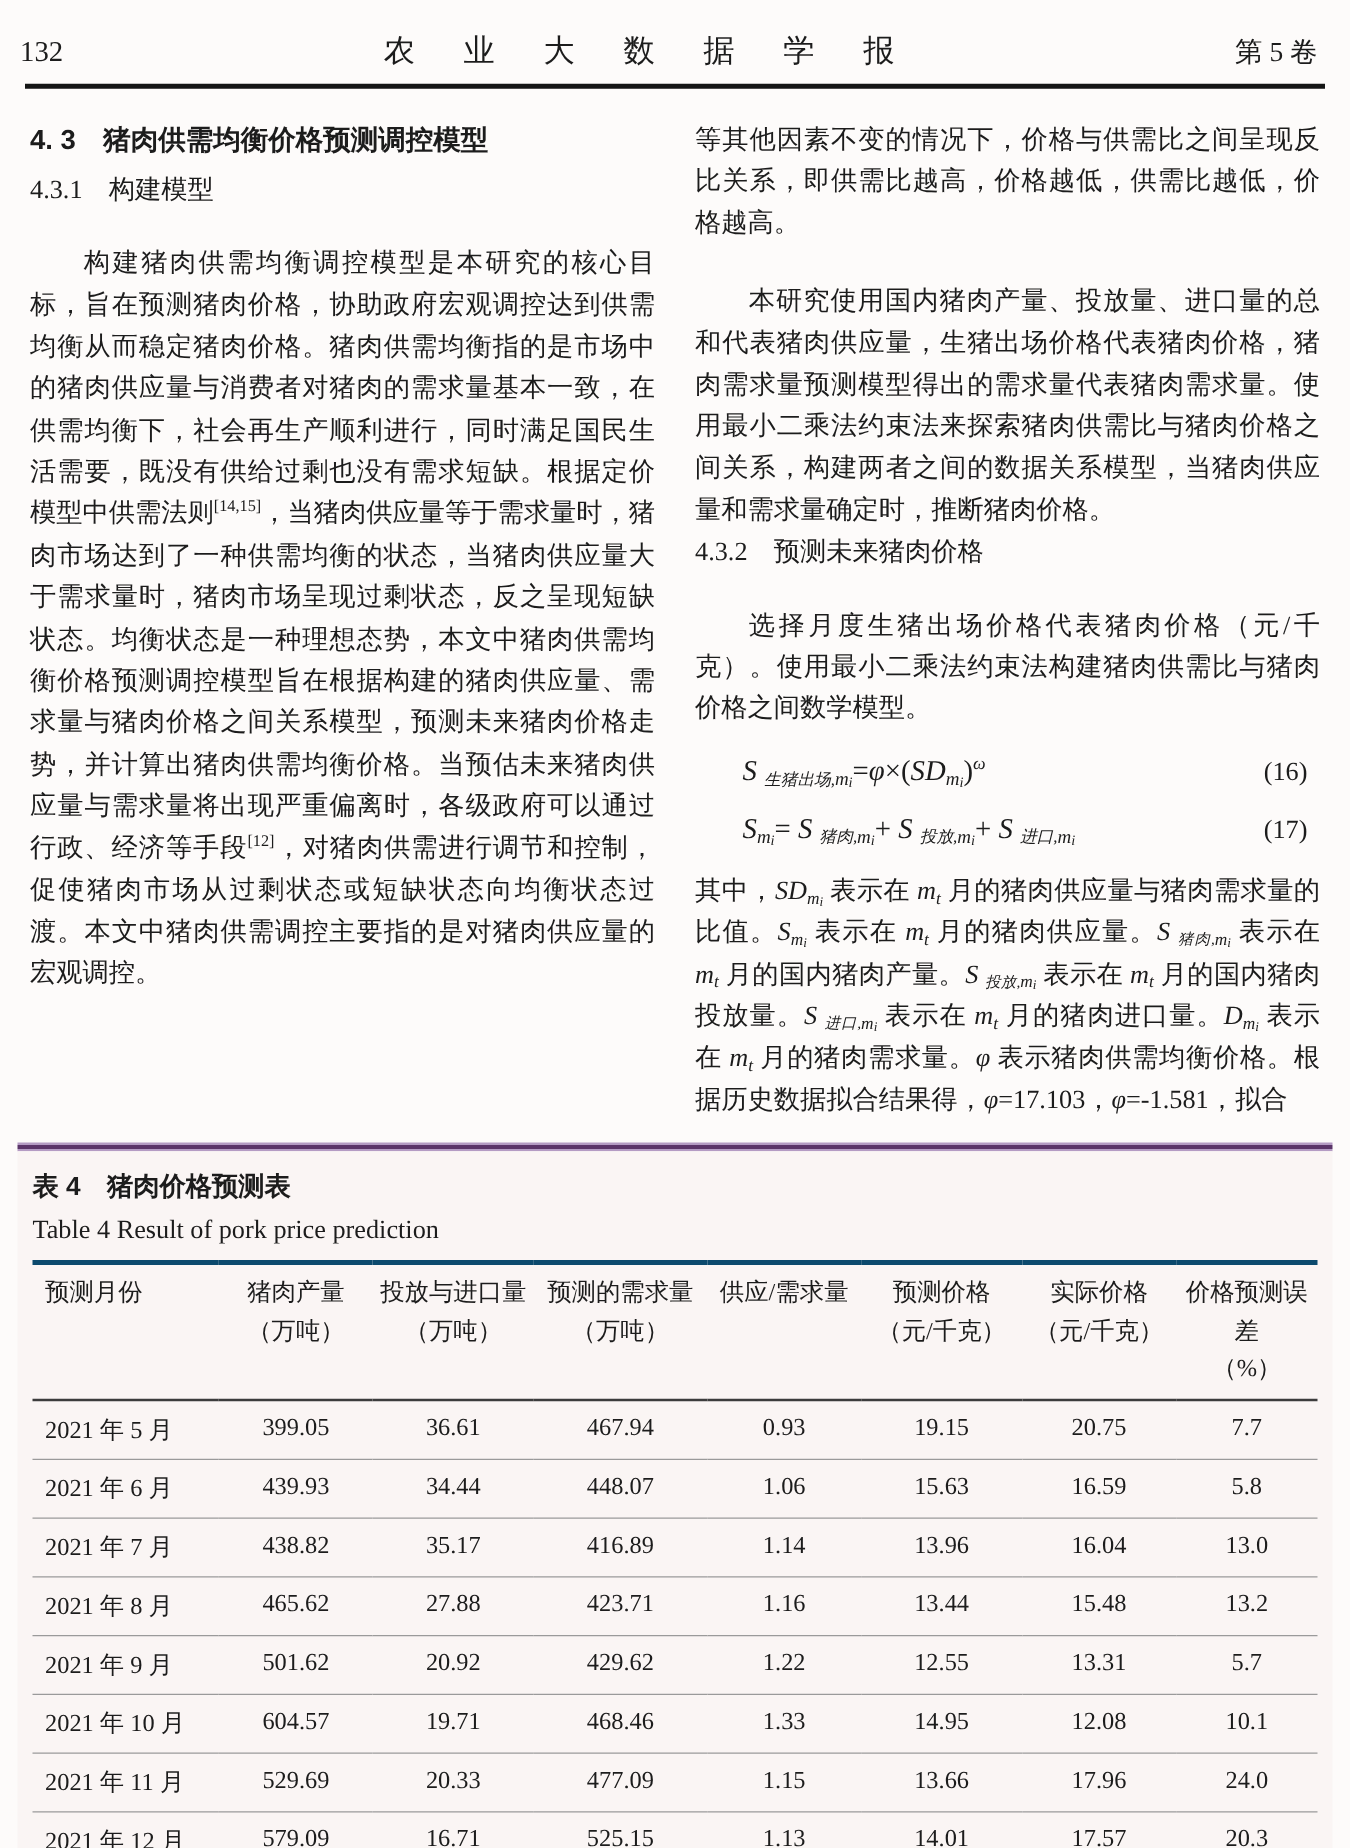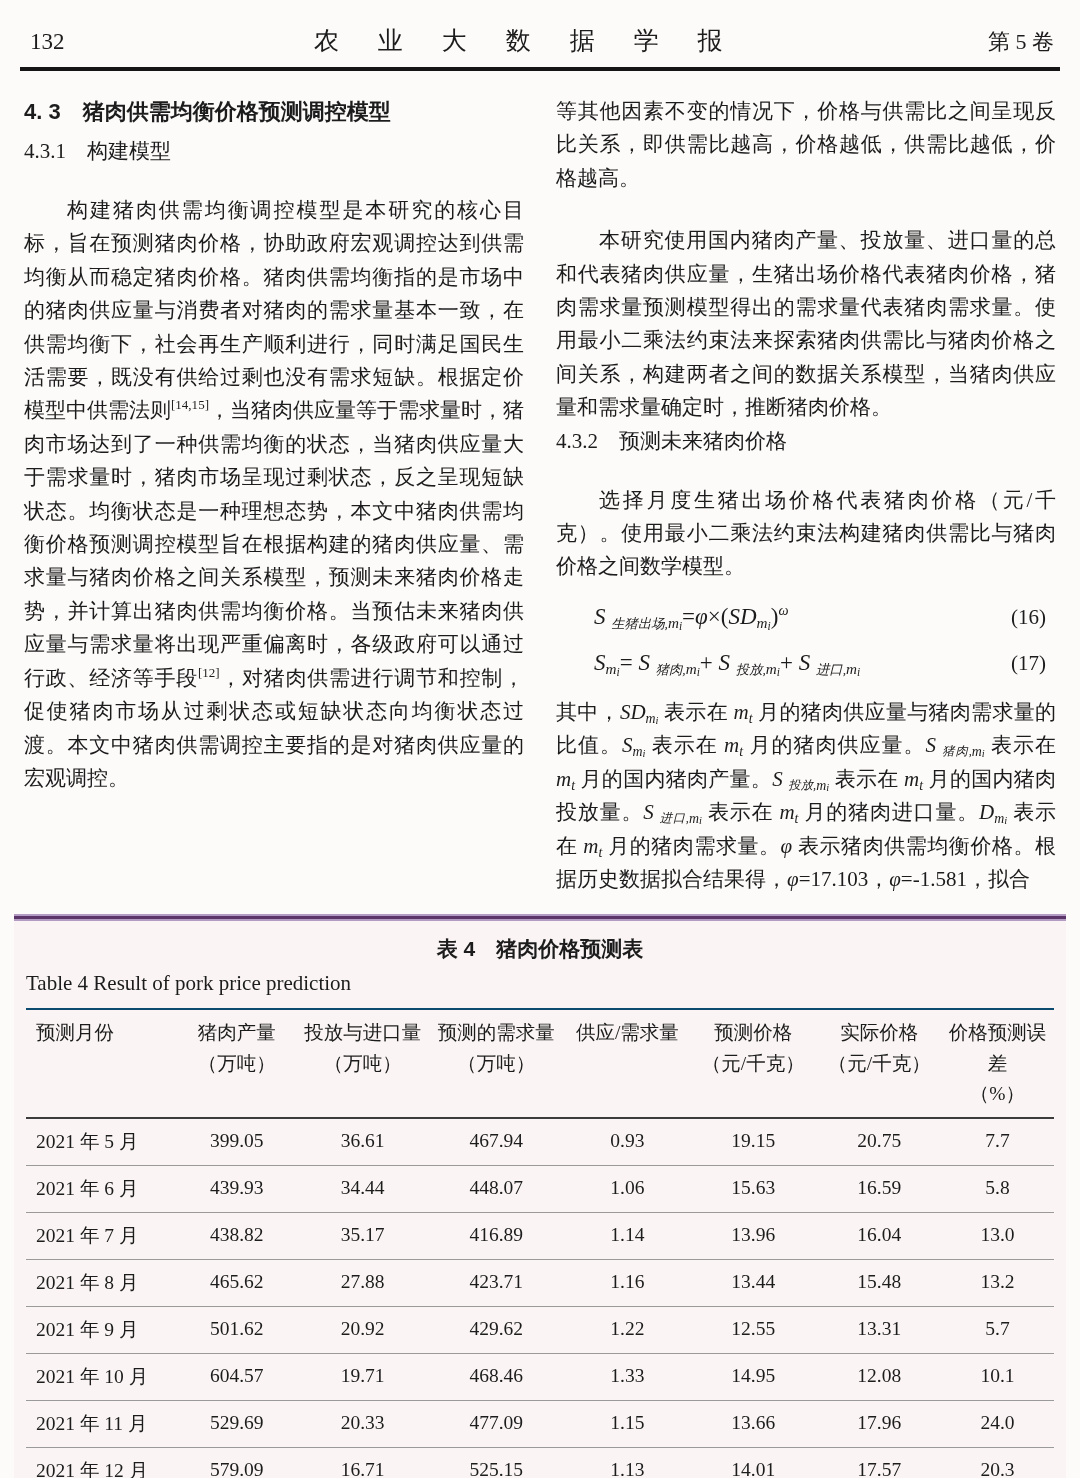--- a/index.html
+++ b/index.html
@@ -7,21 +7,21 @@
   body {
     width: 1080px; min-height: 1478px; margin: 0 auto;
     font-family: "Liberation Serif", "DejaVu Serif", serif;
     color: #1c1c1c;
   }
   .page { width: 1080px; min-height: 1478px; padding-top: 20px; overflow: hidden; }
 
   
   .runhead {
     display: flex; justify-content: space-between; align-items: baseline;
-    padding: 4px 26px 0 30px;
+    padding: 4px 26px 0 16px;
   }
   .runhead .pageno { font-size: 23px; }
   .runhead .journal {
     font-family: "Liberation Sans", "DejaVu Sans", sans-serif;
     font-size: 25px; letter-spacing: 16px; font-weight: 500;
   }
   .runhead .vol { font-size: 22px; }
   .headrule { height: 4px; background: #151515; margin: 10px 20px 0 20px; }
 
   
@@ -56,27 +56,27 @@
 
   
   .purple-bar {
     height: 7px; margin: 0 14px;
     background: linear-gradient(to bottom, #b49bc3 0px, #b49bc3 2px, #5b3569 2px, #5b3569 5px, #b49bc3 5px, #b49bc3 7px);
   }
   .bar-top { margin-top: 18px; }
   .table-wrap { background: #faf5f4; margin: 0 14px; padding: 0 12px 0 12px; }
   .cap-zh {
     font-family: "Liberation Sans", "DejaVu Sans", sans-serif;
-    font-size: 21px; font-weight: bold; padding: 14px 0 8px 0; text-align: center;
+    font-size: 21px; font-weight: bold; padding: 14px 0 8px 0;
   }
   .cap-en { font-size: 21px; padding: 0 0 12px 0; }
   table.pred { width: 100%; border-collapse: collapse; table-layout: fixed; }
   table.pred th {
     font-weight: normal; font-size: 19.5px; line-height: 1.55;
-    border-top: 2px solid #0c4a6e; border-bottom: 2px solid #3c3c3c;
+    border-top: 4px solid #0c4a6e; border-bottom: 2px solid #3c3c3c;
     padding: 8px 2px; text-align: center; vertical-align: top;
   }
   table.pred th:first-child { text-align: left; padding-left: 10px; }
   table.pred td {
     font-size: 19.5px; text-align: center; padding: 9px 2px 10px 2px;
     border-bottom: 1.5px solid #9a9a9a;
   }
   table.pred td:first-child { text-align: left; padding-left: 10px; }
   table.pred tr:last-child td { border-bottom: none; }
   table.pred col:nth-child(1) { width: 14.5%; }

